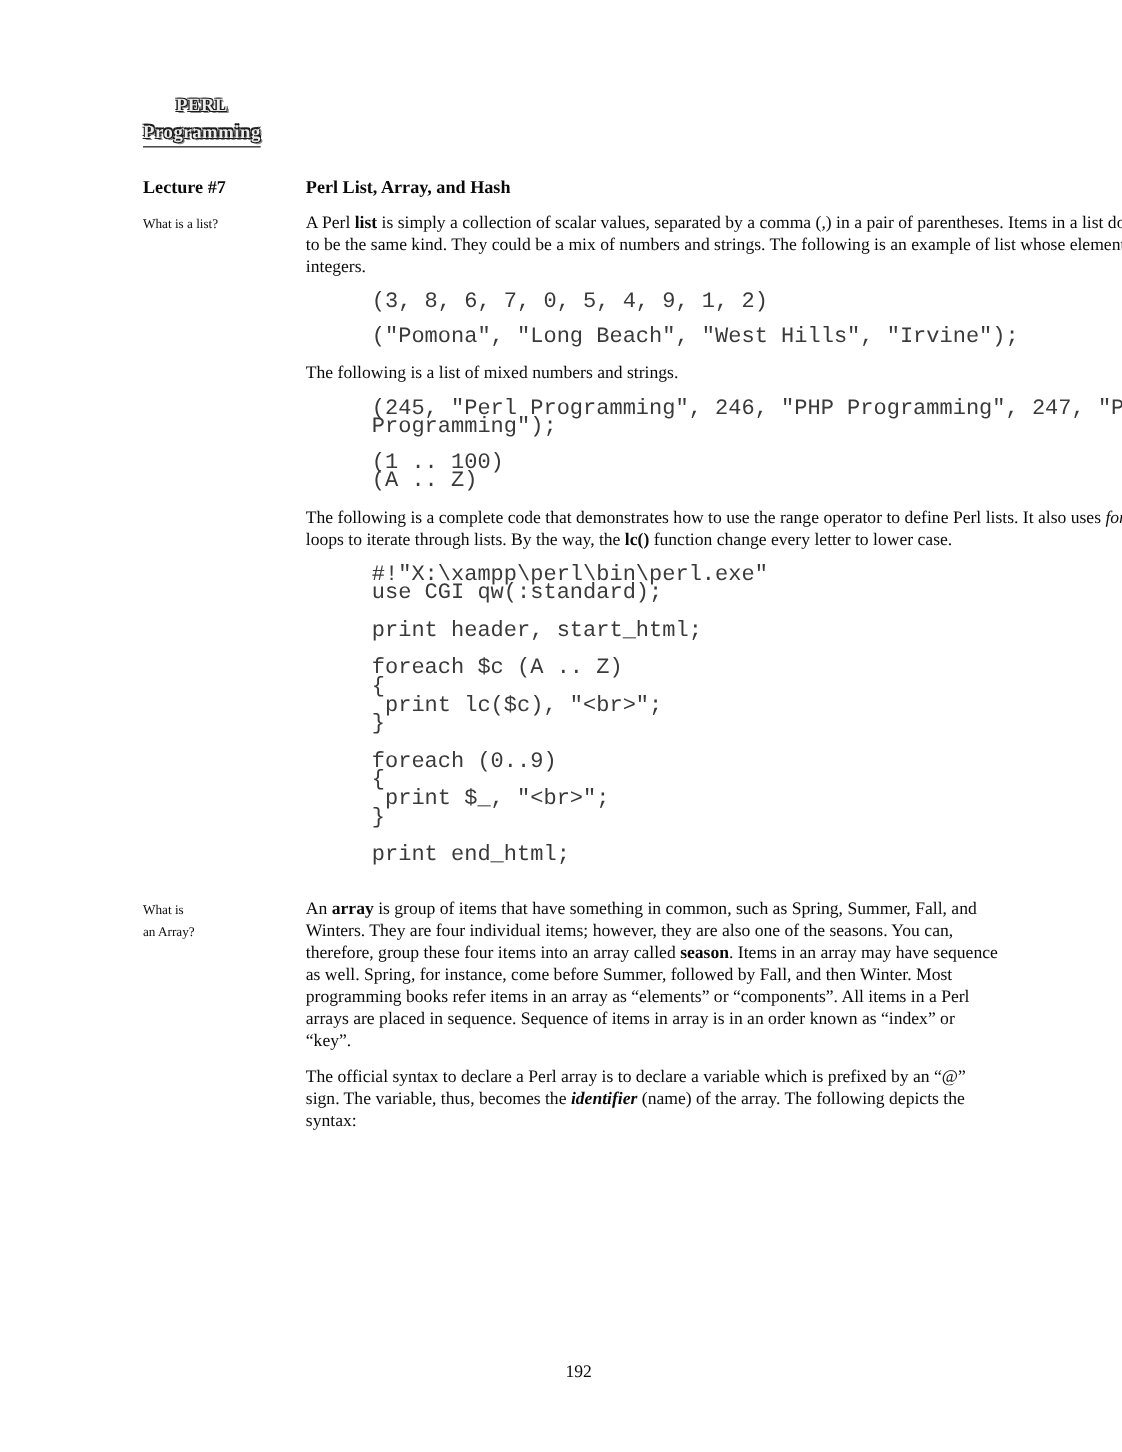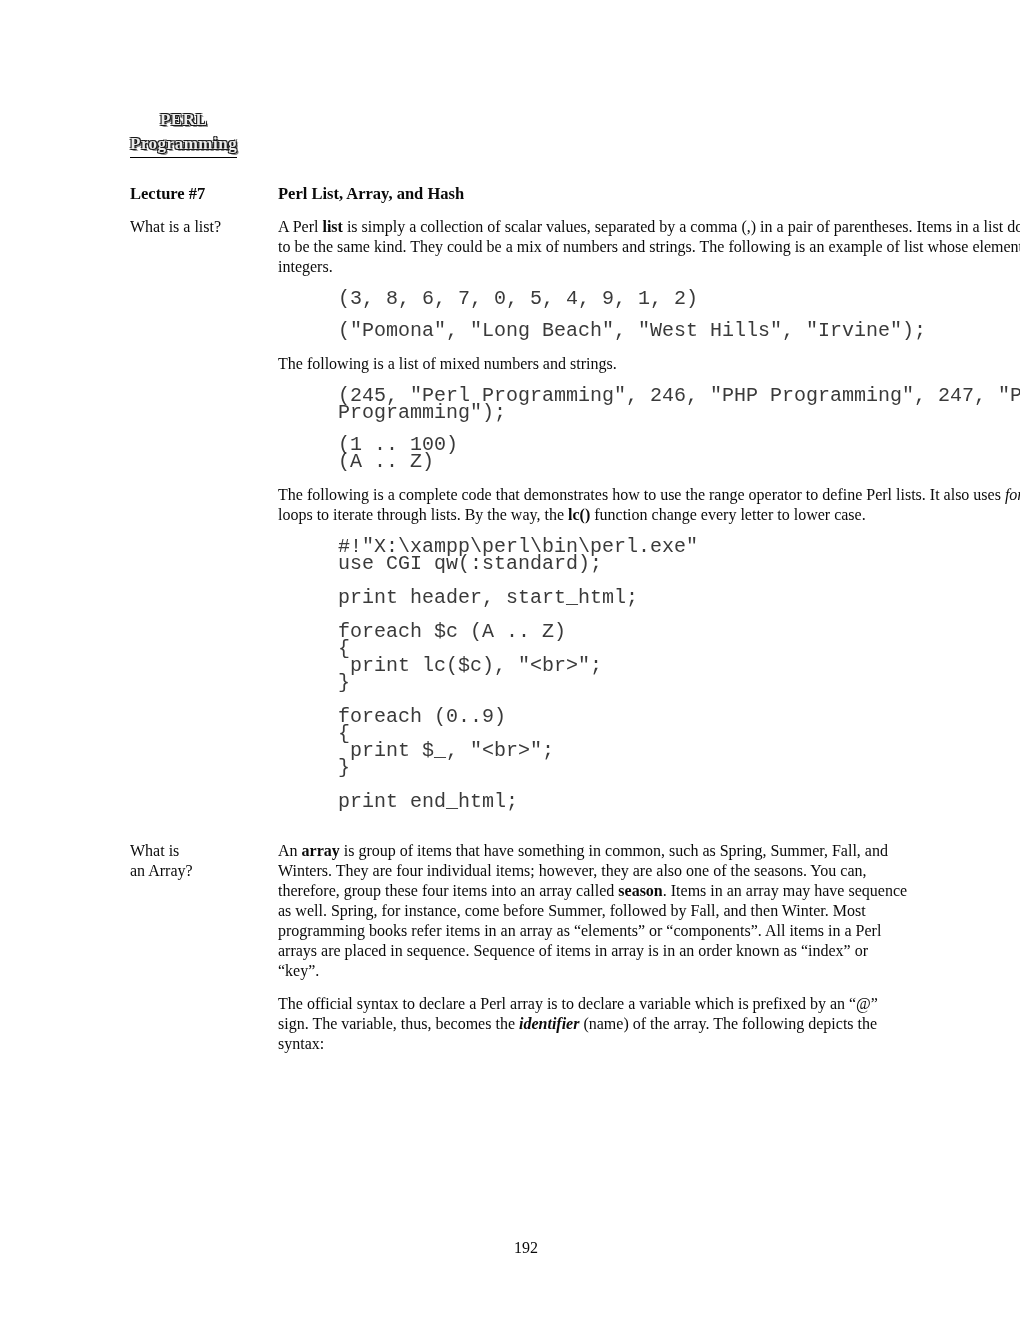--- a/index.html
+++ b/index.html
@@ -3,21 +3,21 @@
 <meta charset="utf-8">
 <style>
   html, body { margin: 0; padding: 0; background: #e9e9e9; }
   .page {
     position: relative;
     width: 1020px;
     height: 1320px;
     margin: 0 auto;
     background: #ffffff;
     box-sizing: border-box;
-    padding: 108px 112px 0 130px;
+    padding: 84px 112px 0 130px;
     font-family: "Liberation Serif", serif;
     color: #0a0a0a;
     overflow: hidden;
   }
   .doc-title {
     width: fit-content;
     text-align: center;
     font-weight: bold;
     font-size: 17px;
     line-height: 24px;
@@ -26,21 +26,21 @@
   .doc-title .emboss {
     color: #ececec;
     text-shadow: -1px -1px 0 #1a1a1a, 1px -1px 0 #1a1a1a,
                  -1px 1px 0 #1a1a1a, 1px 1px 0 #1a1a1a,
                  2px 2px 0 #8a8a8a;
     letter-spacing: 0.5px;
   }
   .doc-title .underlined { display: inline-block; border-bottom: 1.6px solid #000; padding-bottom: 1px; }
   .row { display: grid; grid-template-columns: 120px 1fr; gap: 28px; }
   .label {
-    font-size: 16px;
+    font-size: 12px;
     line-height: 20px;
     white-space: pre-line;
   }
   .heading { font-weight: bold; font-size: 16.5px; line-height: 20px; margin-bottom: 13px; }
   .content p {
     margin: 0 0 13px 0;
     font-size: 16px;
     line-height: 20px;
   }
   .content pre.code {

